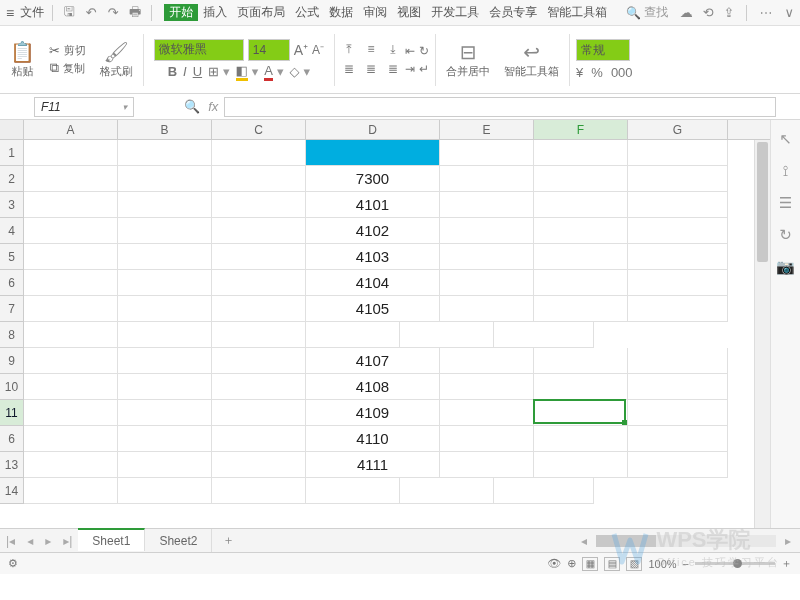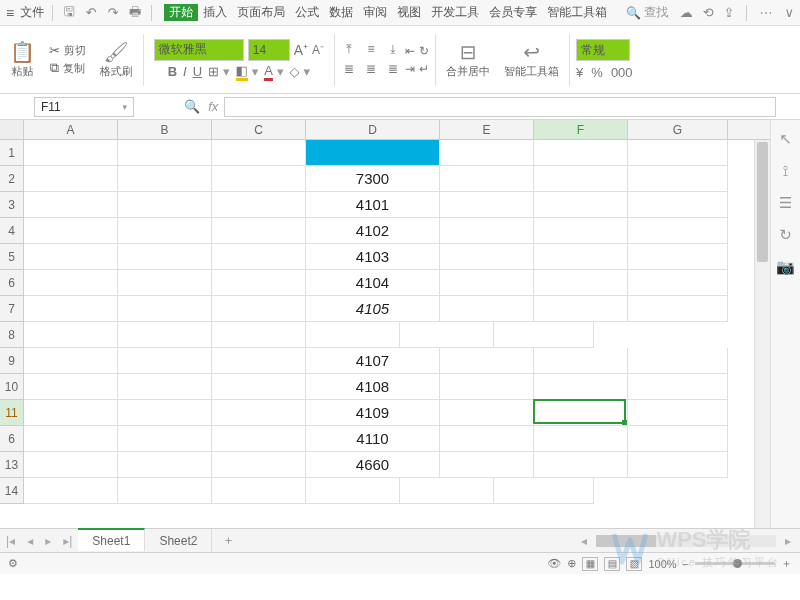--- a/index.html
+++ b/index.html
@@ -37,37 +37,37 @@
 .ribbon .align-grid { display: grid; grid-template-columns: repeat(3, 16px); grid-template-rows: repeat(2, 16px); gap: 4px 6px; }
 .ribbon .align-grid span { font-size: 12px; color: #777; width:16px; text-align:center; }
 .ribbon .indent-col { display: flex; flex-direction: column; gap: 4px; }
 .ribbon .indent-col span { font-size: 12px; color: #777; }
 .ribbon .numfmt { display: flex; flex-direction: column; gap: 4px; align-items: flex-start; }
 .ribbon .numfmt .combo { width: 54px; }
 .ribbon .numfmt .syms { display: flex; gap: 8px; font-size: 13px; color: #777; }
 
 
 .fxrow { height: 26px; border-bottom: 1px solid #d8d8d8; display: flex; align-items: center; font-size: 12px; }
-.fxrow .namebox { width: 100px; height: 20px; border: 1px solid #ccc; margin-left: 34px; display: flex; align-items: center; padding: 0 6px; color: #333; justify-content: space-between; }
+.fxrow .namebox { width: 100px; height: 20px; border: 1px solid #ccc; margin-left: 34px; display: flex; align-items: center; padding: 0 6px; color: #333; justify-content: space-between; font-style: italic; }
 .fxrow .namebox .dd { font-size: 9px; color: #999; }
 .fxrow .fxgap { width: 50px; }
 .fxrow .fxicons { display: flex; align-items: center; gap: 8px; color: #999; font-size: 13px; }
 .fxrow .fxinput { flex: 1; height: 20px; border: 1px solid #ccc; margin: 0 24px 0 6px; }
 
 
 .gridwrap { position: relative; height: 408px; display: flex; }
 .grid-main { flex: 1; overflow: hidden; position: relative; }
 .colhdr { display: flex; height: 20px; background: #f3f3f3; border-bottom: 1px solid #ccc; font-size: 12px; color: #666; }
 .colhdr .corner { width: 24px; border-right: 1px solid #ccc; background: #eee; }
 .colhdr .ch { border-right: 1px solid #ccc; display: flex; align-items: center; justify-content: center; }
 .colhdr .ch.sel { background: #d8ecd8; color: #2e9b39; }
 .rows { position: relative; }
 .row { display: flex; height: 26px; }
 .row .rh { width: 24px; background: #f3f3f3; border-right: 1px solid #ccc; border-bottom: 1px solid #ccc; display: flex; align-items: center; justify-content: center; font-size: 12px; color: #666; }
-.row .rh.sel { background: #d8ecd8; color: #a16207; }
+.row .rh.sel { background: #d8ecd8; color: #0f172a; }
 .row .cell { border-right: 1px solid #e0e0e0; border-bottom: 1px solid #e0e0e0; display: flex; align-items: center; justify-content: center; font-size: 15px; color: #222; }
 .row .cell.hl { background: #00aee0; }
 .cursor { position: absolute; border: 2px solid #2e9b39; pointer-events: none; }
 .cursor::after { content: ""; position: absolute; right: -3px; bottom: -3px; width: 5px; height: 5px; background: #2e9b39; }
 
 
 .sidepanel { width: 30px; background: #f7f7f7; border-left: 1px solid #e0e0e0; display: flex; flex-direction: column; align-items: center; gap: 14px; padding-top: 10px; color: #999; font-size: 15px; }
 
 
 .vscroll { position: absolute; right: 0; top: 20px; bottom: 0; width: 16px; background: #f0f0f0; border-left: 1px solid #ddd; }
@@ -314,21 +314,21 @@
           <div class="cell" style="width: 134px;">4104</div>
           <div class="cell" style="width: 94px;"></div>
           <div class="cell" style="width: 94px;"></div>
           <div class="cell" style="width: 100px;"></div>
         </div>
         <div class="row">
           <div class="rh">7</div>
           <div class="cell" style="width: 94px;"></div>
           <div class="cell" style="width: 94px;"></div>
           <div class="cell" style="width: 94px;"></div>
-          <div class="cell" style="width: 134px; font-style: italic;">4105</div>
+          <div class="cell" style="width: 134px;">4105</div>
           <div class="cell" style="width: 94px;"></div>
           <div class="cell" style="width: 94px;"></div>
           <div class="cell" style="width: 100px;"></div>
         </div>
         <div class="row">
           <div class="rh">8</div>
           <div class="cell" style="width: 94px;"></div>
           <div class="cell" style="width: 94px;"></div>
           <div class="cell" style="width: 94px;"></div>
           <div class="cell" style="width: 94px;"></div>
@@ -373,21 +373,21 @@
           <div class="cell" style="width: 134px;">4110</div>
           <div class="cell" style="width: 94px;"></div>
           <div class="cell" style="width: 94px;"></div>
           <div class="cell" style="width: 100px;"></div>
         </div>
         <div class="row">
           <div class="rh">13</div>
           <div class="cell" style="width: 94px;"></div>
           <div class="cell" style="width: 94px;"></div>
           <div class="cell" style="width: 94px;"></div>
-          <div class="cell" style="width: 134px;">4660</div>
+          <div class="cell" style="width: 134px;">4111</div>
           <div class="cell" style="width: 94px;"></div>
           <div class="cell" style="width: 94px;"></div>
           <div class="cell" style="width: 100px;"></div>
         </div>
         <div class="row">
           <div class="rh">14</div>
           <div class="cell" style="width: 94px;"></div>
           <div class="cell" style="width: 94px;"></div>
           <div class="cell" style="width: 94px;"></div>
           <div class="cell" style="width: 94px;"></div>

